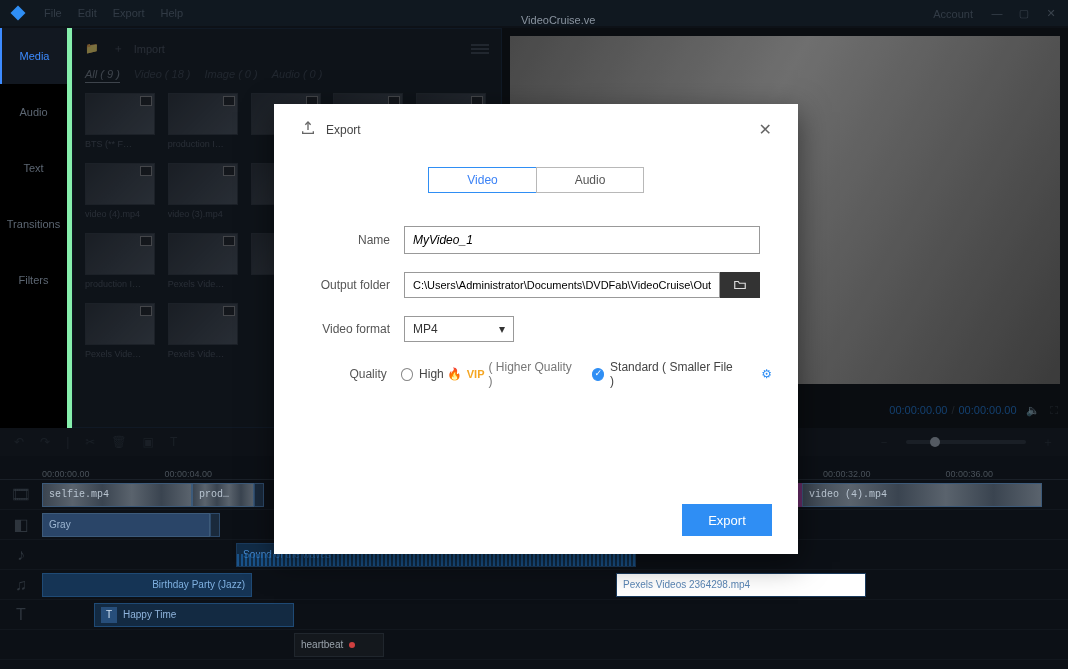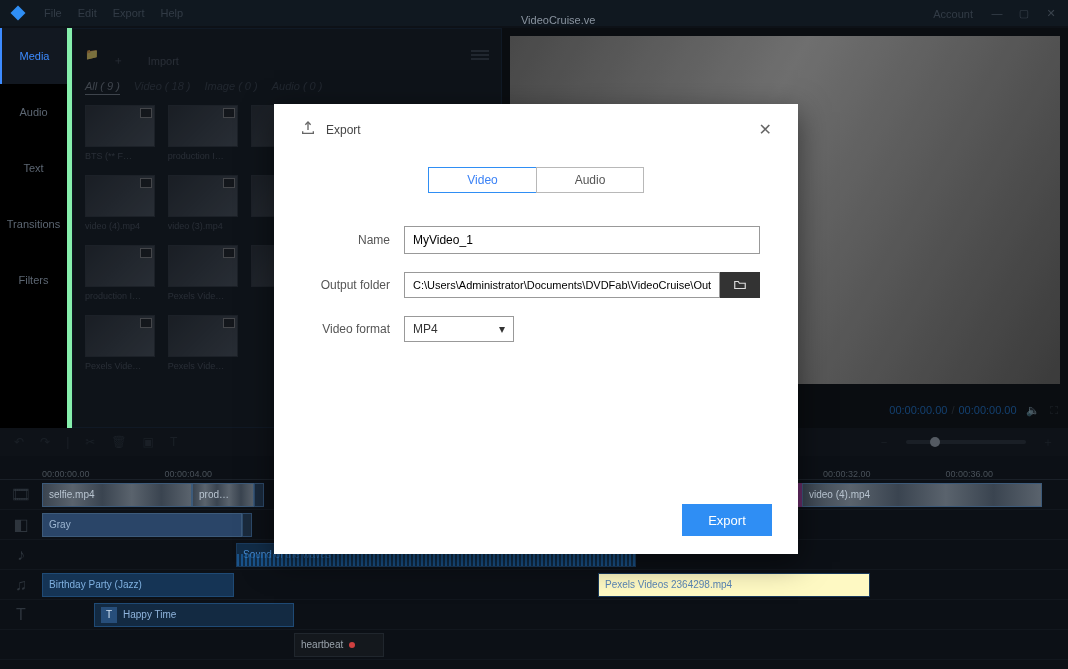--- a/index.html
+++ b/index.html
@@ -20,21 +20,21 @@
 
   
   .workspace { position:absolute; top:28px; left:0; right:0; height:400px; display:flex; }
   .sidetabs { width:72px; background:#000000; border-right:5px solid #86efac; }
   .sidetab { height:56px; display:flex; align-items:center; justify-content:center; font-size:11px; color:#5c6672; }
   .sidetab.active { color:#3d8bff; background:#121821; border-left:2px solid #3d8bff; }
 
   
   .mediapanel { width:430px; background:#11161d; border:1px solid #2a5a9c33; padding:8px 12px; position:relative; }
   .mediapanel-top { display:flex; align-items:center; gap:14px; color:#3a434d; font-size:11px; }
-  .import-btn { display:flex; align-items:center; gap:24px; color:#4a525c; padding:4px 0;margin-top:12px; }
+  .import-btn { display:flex; align-items:center; gap:10px; color:#4a525c; padding:4px 0; }
   .ham { margin-left:auto; width:18px; height:14px; }
   .ham span{ display:block; height:2px; background:#3a434d; margin:2px 0;}
   .mediatabs { display:flex; gap:14px; font-size:11px; color:#3a434d; margin:8px 0 10px 0; }
   .mediatabs .mt { cursor:default;font-style:italic; }
   .mediatabs .mt.active { color:#7a838d; border-bottom:1px solid #7a838d; padding-bottom:2px;}
   .thumbgrid { display:grid; grid-template-columns: repeat(5, 1fr); gap:14px 10px; }
   .thumb { width:62px; }
   .thumb .img { width:70px; height:42px; background:linear-gradient(135deg,#2a2f36,#4a515a); position:relative; border:1px solid #30363d;}
   .thumb .img .corner { position:absolute; top:2px; right:2px; width:12px; height:10px; border:1px solid #888; background:#0008; }
   .thumb .cap { font-size:9px; color:#4a525c; margin-top:4px; white-space:nowrap; overflow:hidden; text-overflow:ellipsis; }
@@ -53,44 +53,44 @@
   .slider { width:120px; height:4px; background:#2b323a; position:relative; border-radius:2px; }
   .slider .knob{ position:absolute; left:20%; top:-3px; width:10px; height:10px; background:#aab3bd; border-radius:50%; }
 
   
   .timeline { position:absolute; top:456px; left:0; right:0; bottom:0; background:#0c1016; }
   .ruler { height:24px; display:flex; align-items:flex-end; font-size:9px; color:#495159; padding-left:42px; gap:0; border-bottom:1px solid #1a2028;}
   .ruler .tick { width:128px; }
   .track { height:30px; display:flex; align-items:center; border-bottom:1px solid #12171e; }
   .track .head { width:42px; display:flex; align-items:center; justify-content:center; color:#2e353d; }
   .clip { height:24px; display:flex; align-items:center; font-size:10px; padding:0 6px; white-space:nowrap; overflow:hidden; }
-  .clip.video { background:#2a3f55; color:#b8c4d0; border:1px solid #3c5a7a; }
+  .clip.video { background:#2a3f55; color:#b8c4d0; border:1px solid #3c5a7a;font-family:Liberation Mono, monospace; }
   .clip.thumbstrip { background:linear-gradient(90deg,#3a4450,#5a636d,#3a4450,#5a636d,#3a4450,#5a636d); }
-  .clip.gray { background:#2a4568; color:#9db6d2; width:200px; border:1px solid #3c5a7a;}
+  .clip.gray { background:#2a4568; color:#9db6d2; width:168px; border:1px solid #3c5a7a;}
   .clip.wave { background:#112c47; width:400px; border:1px solid #1a3a5c; color:#4a8fd6; position:relative; overflow:hidden;}
   .clip.wave::after{content:""; position:absolute; left:0; right:0; bottom:0; height:12px; background:repeating-linear-gradient(90deg,#1f6db8 0 2px,#112c47 2px 4px); opacity:.6;}
-  .clip.music { background:#153455; width:192px; color:#7fb0e0; border:1px solid #1f4a75;}
-  .clip.music2 { background:#fef9c3; width:272px; color:#5a86b5; border:1px solid #1a3a5c;}
+  .clip.music { background:#153455; width:210px; color:#7fb0e0; border:1px solid #1f4a75;justify-content:flex-end;}
+  .clip.music2 { background:#ffffff; width:250px; color:#5a86b5; border:1px solid #1a3a5c;}
   .clip.text { background:#132a42; width:200px; color:#8fb4dc; border:1px solid #1f4a75; display:flex; align-items:center; gap:6px;}
   .clip.black { background:#14181d; color:#9aa3ac; width:90px; border:1px solid #20262d;}
   .Tbox{width:16px;height:16px;background:#274e7a;display:flex;align-items:center;justify-content:center;color:#cfe0f2;font-size:10px;}
   .reddot{width:6px;height:6px;background:#d04040;border-radius:50%;display:inline-block;margin-left:6px;}
   .trimh{width:10px;height:24px;background:#1a2a3c;border:1px solid #2d4a6a;}
 
   
   .modal { position:absolute; top:104px; left:274px; width:524px; height:450px; background:#fff; color:#333; box-shadow:0 8px 28px rgba(0,0,0,.5); display:flex; flex-direction:column; padding:16px 26px 18px 26px; }
   .modal-head { display:flex; align-items:center; gap:10px; font-size:12px; color:#444; }
   .modal-head .close { margin-left:auto; font-size:16px; color:#666; cursor:pointer; }
   .seg { display:flex; margin:28px auto 24px auto; }
   .seg button { width:108px; height:26px; background:#fff; border:1px solid #b8b8b8; font-size:12px; color:#555; cursor:pointer;}
   .seg button.active { color:#3b82f6; border-color:#2f8ef4; }
   .seg button:first-child { border-right:none; }
   .formrow { display:flex; align-items:center; margin:9px 0; font-size:12px; }
   .formrow .lbl { width:104px; text-align:right; padding-right:14px; color:#555; }
-  .formrow input[type=text].wide { width:356px; height:18px; border:1px solid #999; padding:13px 8px; font-size:12px; }
+  .formrow input[type=text].wide { width:356px; height:18px; border:1px solid #999; padding:13px 8px; font-size:12px;font-style:italic; }
   .ofwrap{ display:flex; }
   .ofwrap input{ width:316px; height:26px; border:1px solid #999; padding:0 8px; font-size:11px; }
   .ofwrap .browse{ width:40px; height:26px; background:#333; display:flex; align-items:center; justify-content:center; }
   .select { width:110px; height:26px; border:1px solid #999; display:flex; align-items:center; padding:0 8px; font-size:12px; justify-content:space-between; color:#333;}
   .radio { width:13px; height:13px; border:1px solid #888; border-radius:50%; display:inline-block; vertical-align:middle; margin-right:6px; position:relative;}
   .radio.checked{ border-color:#2f8ef4; background:#2f8ef4; }
   .radio.checked::after{content:"✓"; color:#fff; font-size:9px; position:absolute; top:-1px; left:2px;}
   .vip { color:#f5a623; font-weight:600; font-size:11px; margin-left:2px;}
   .flame{ color:#f05a22; margin:0 2px 0 4px; }
   .gear{ color:#2f8ef4; margin-left:8px; }
@@ -399,16 +399,31 @@
   </div>
 
   <div class="formrow">
     <span class="lbl">Video format</span>
     <span class="select">
       <span>MP4</span>
       <span>▾</span>
     </span>
   </div>
 
+  <div class="formrow qualrow">
+    <span class="lbl">Quality</span>
+    <span class="opt">
+      <span class="radio"></span>
+      <span>High</span>
+      <span class="flame">🔥</span>
+        <span class="vip">VIP</span>
+      <span style="color:#777;margin-left:4px">( Higher Quality )</span>
+    </span>
+    <span class="opt">
+      <span class="radio checked"></span>
+      <span>Standard ( Smaller File )</span>
+    </span>
+    <span class="gear">⚙</span>
+  </div>
 
 
   <button class="exportbtn">Export</button>
 </div>
 
 </body></html>

